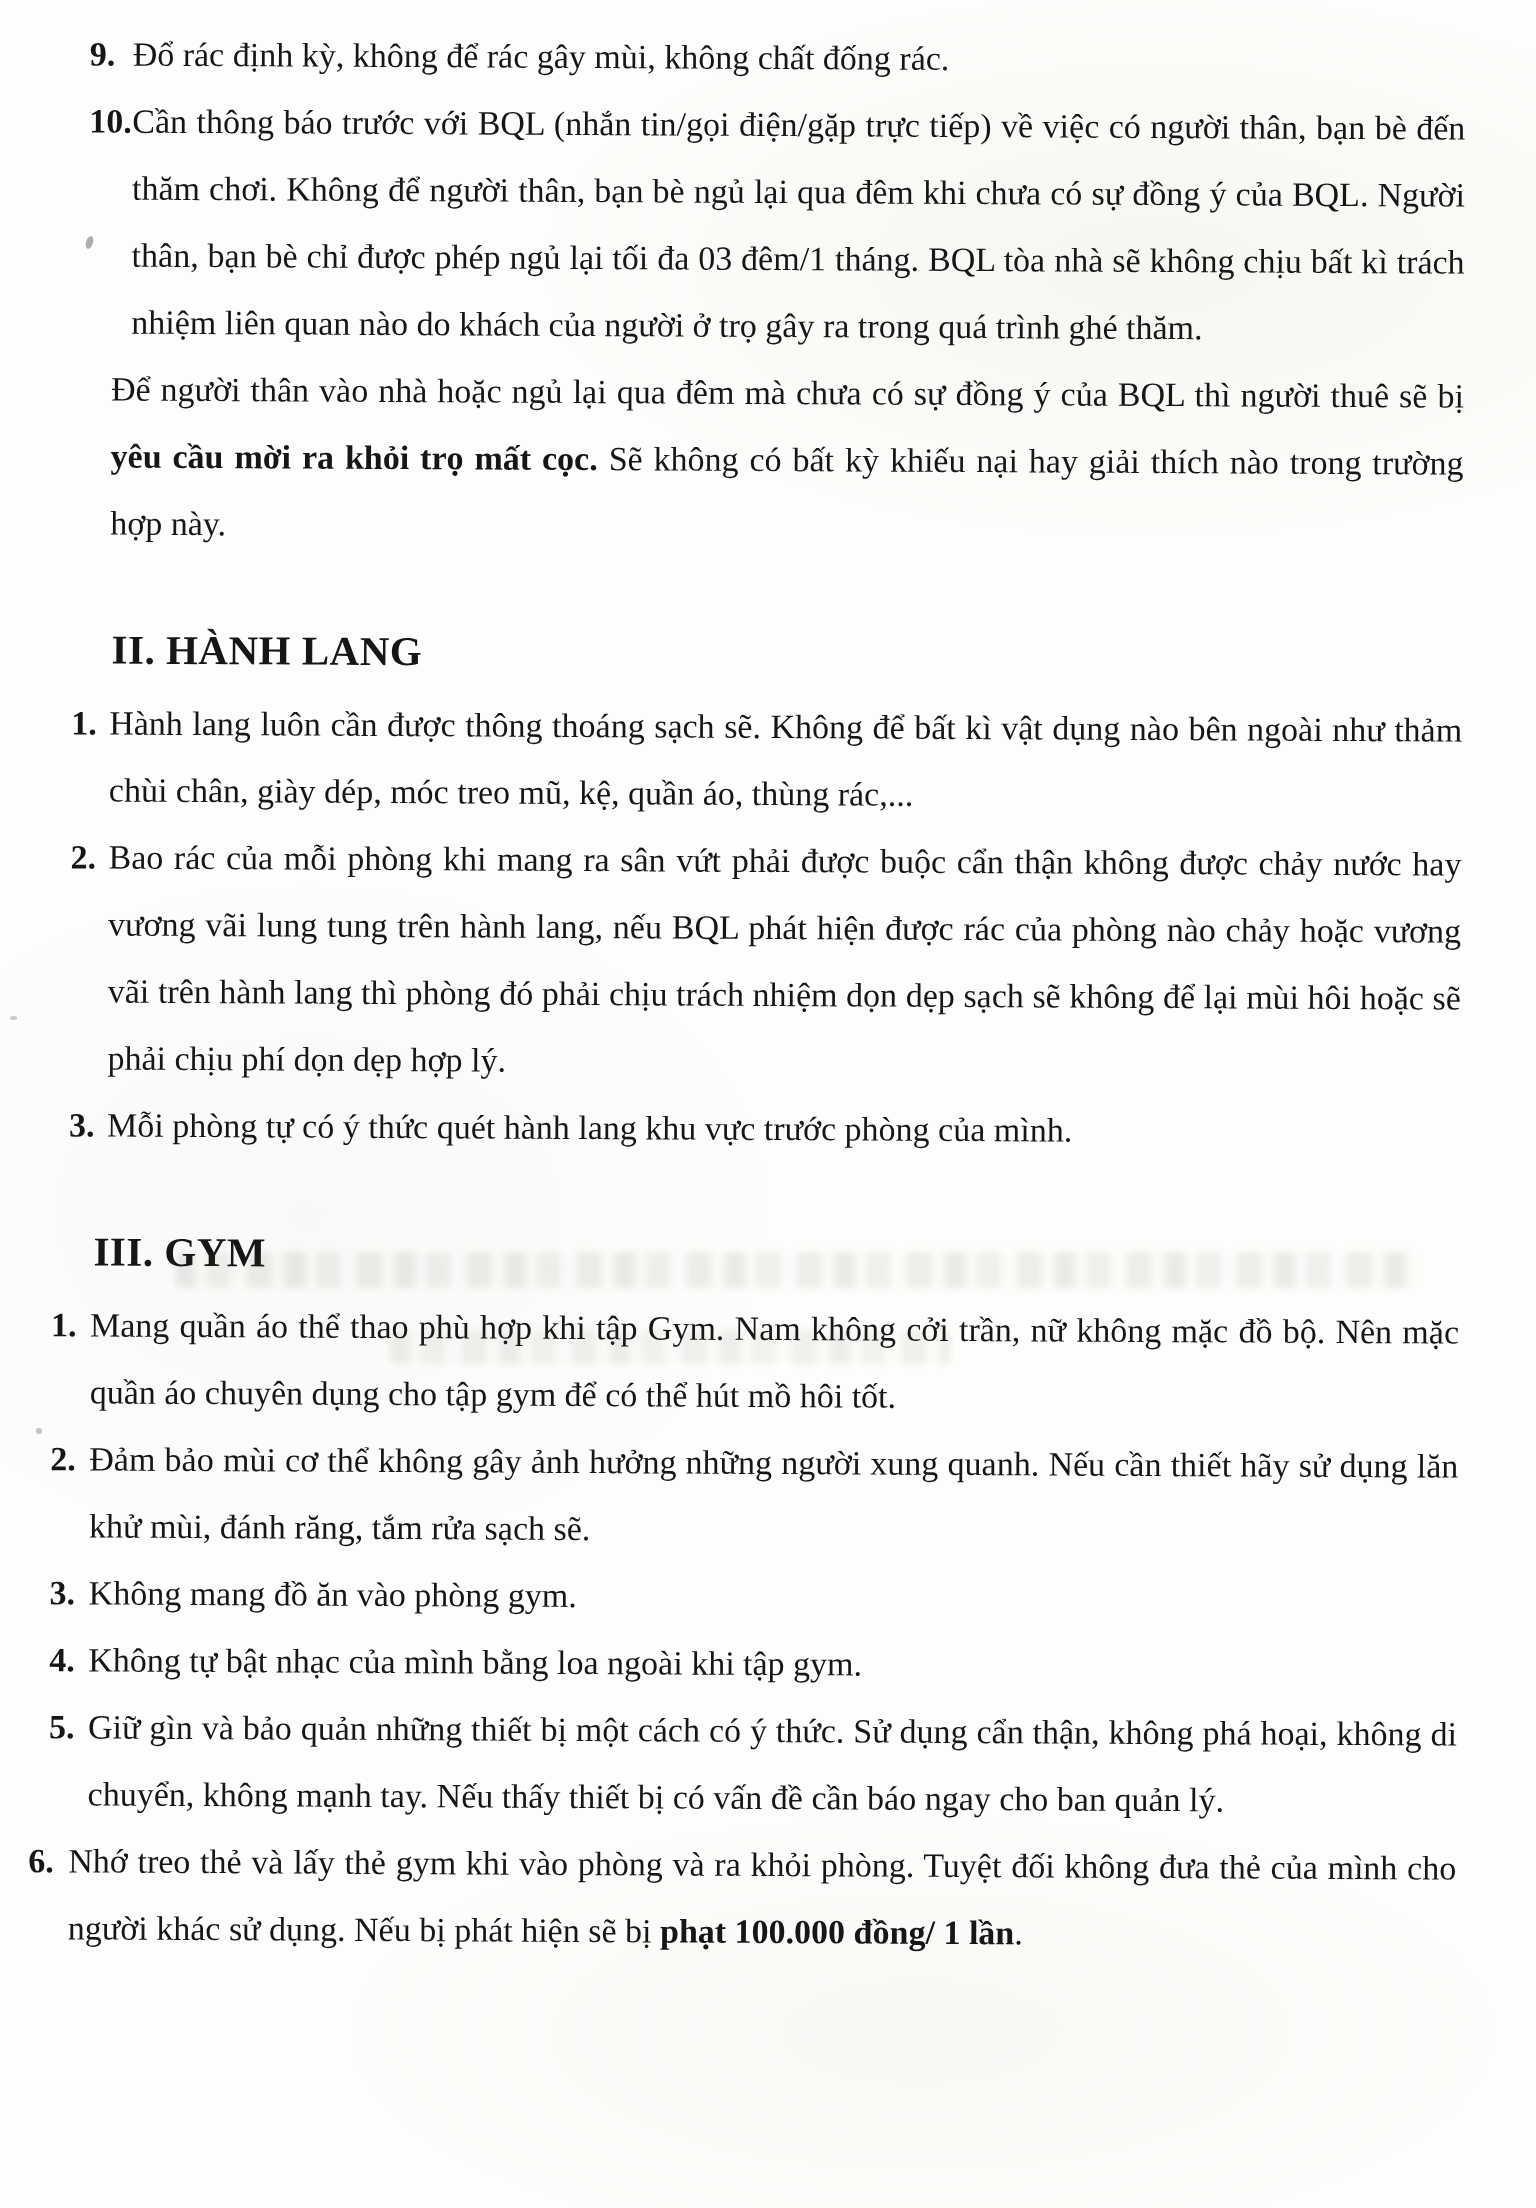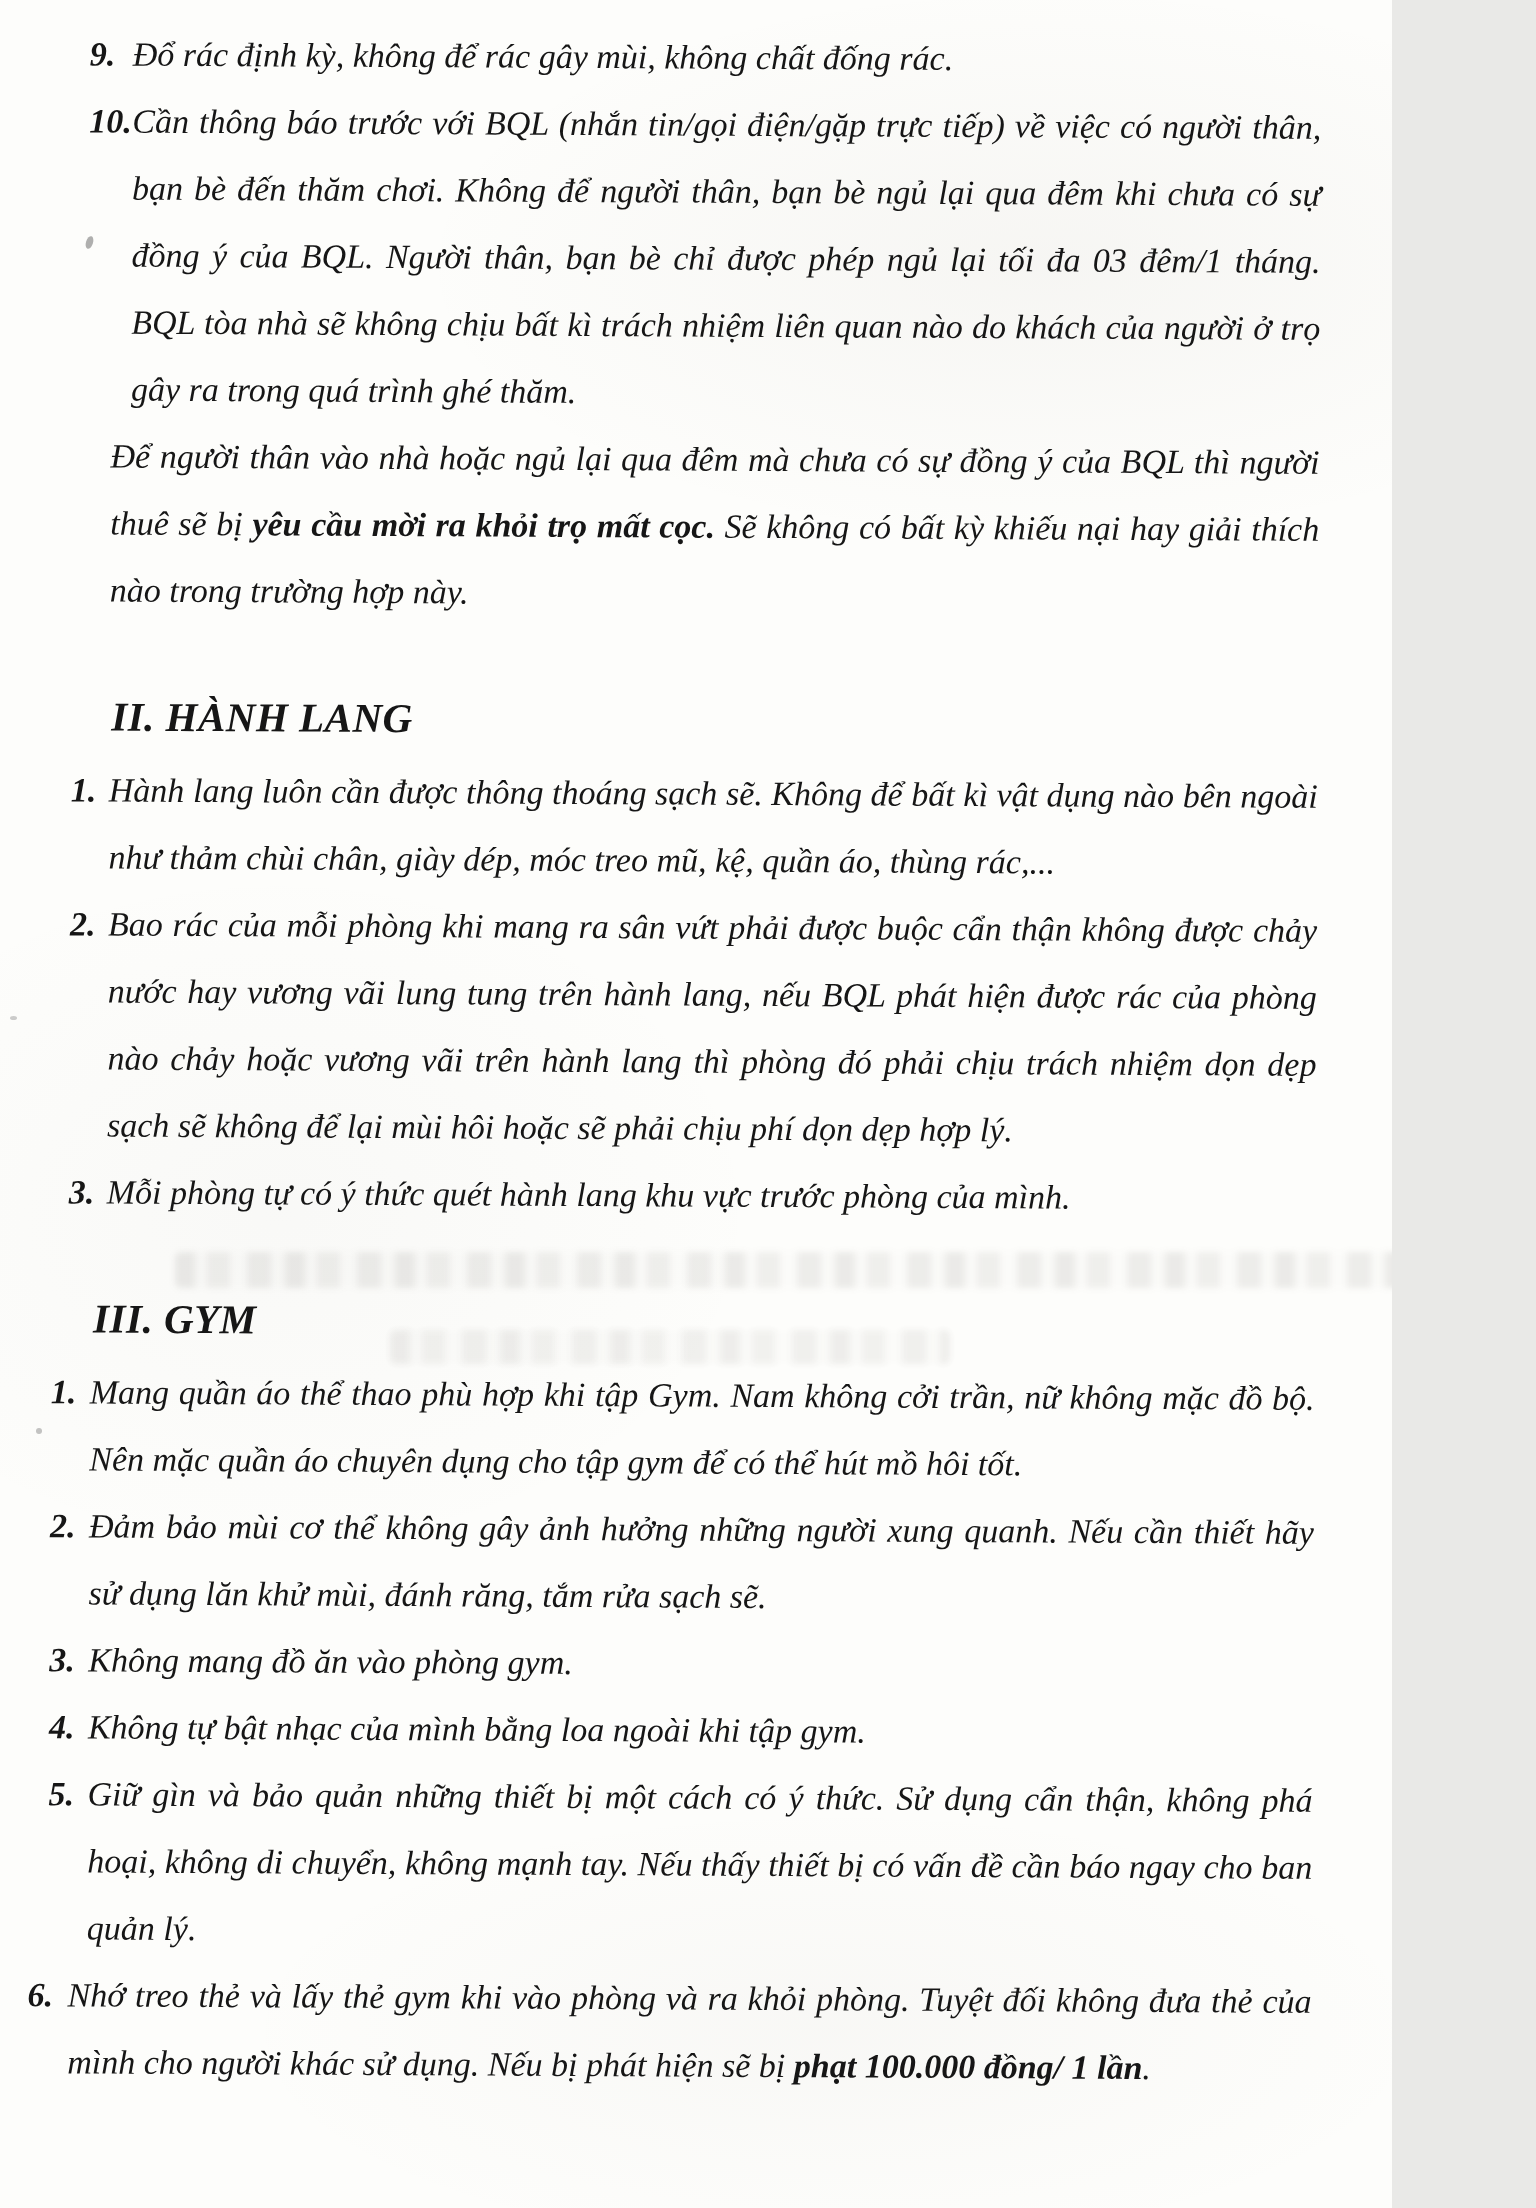--- a/index.html
+++ b/index.html
@@ -3,25 +3,24 @@
 <meta charset="utf-8">
 <style>
   html,body{margin:0;padding:0;}
   body{
     width:1536px;height:2208px;
     background:#e9e9e7;
     font-family:"Liberation Serif","DejaVu Serif",serif;
   }
   .page{
     position:relative;
-    width:1392px;height:2208px;
+    width:1536px;height:2208px;
     background:#fdfdfb;
     overflow:hidden;
     color:#161616;
-    font-style:italic;
   }
   
   .page::before{
     content:"";position:absolute;inset:0;pointer-events:none;
     background:
       radial-gradient(900px 400px at 75% 12%, rgba(120,110,95,0.05), transparent 70%),
       radial-gradient(700px 500px at 20% 55%, rgba(120,120,120,0.03), transparent 70%),
       radial-gradient(800px 300px at 60% 92%, rgba(130,120,110,0.04), transparent 75%);
   }
   .content{

